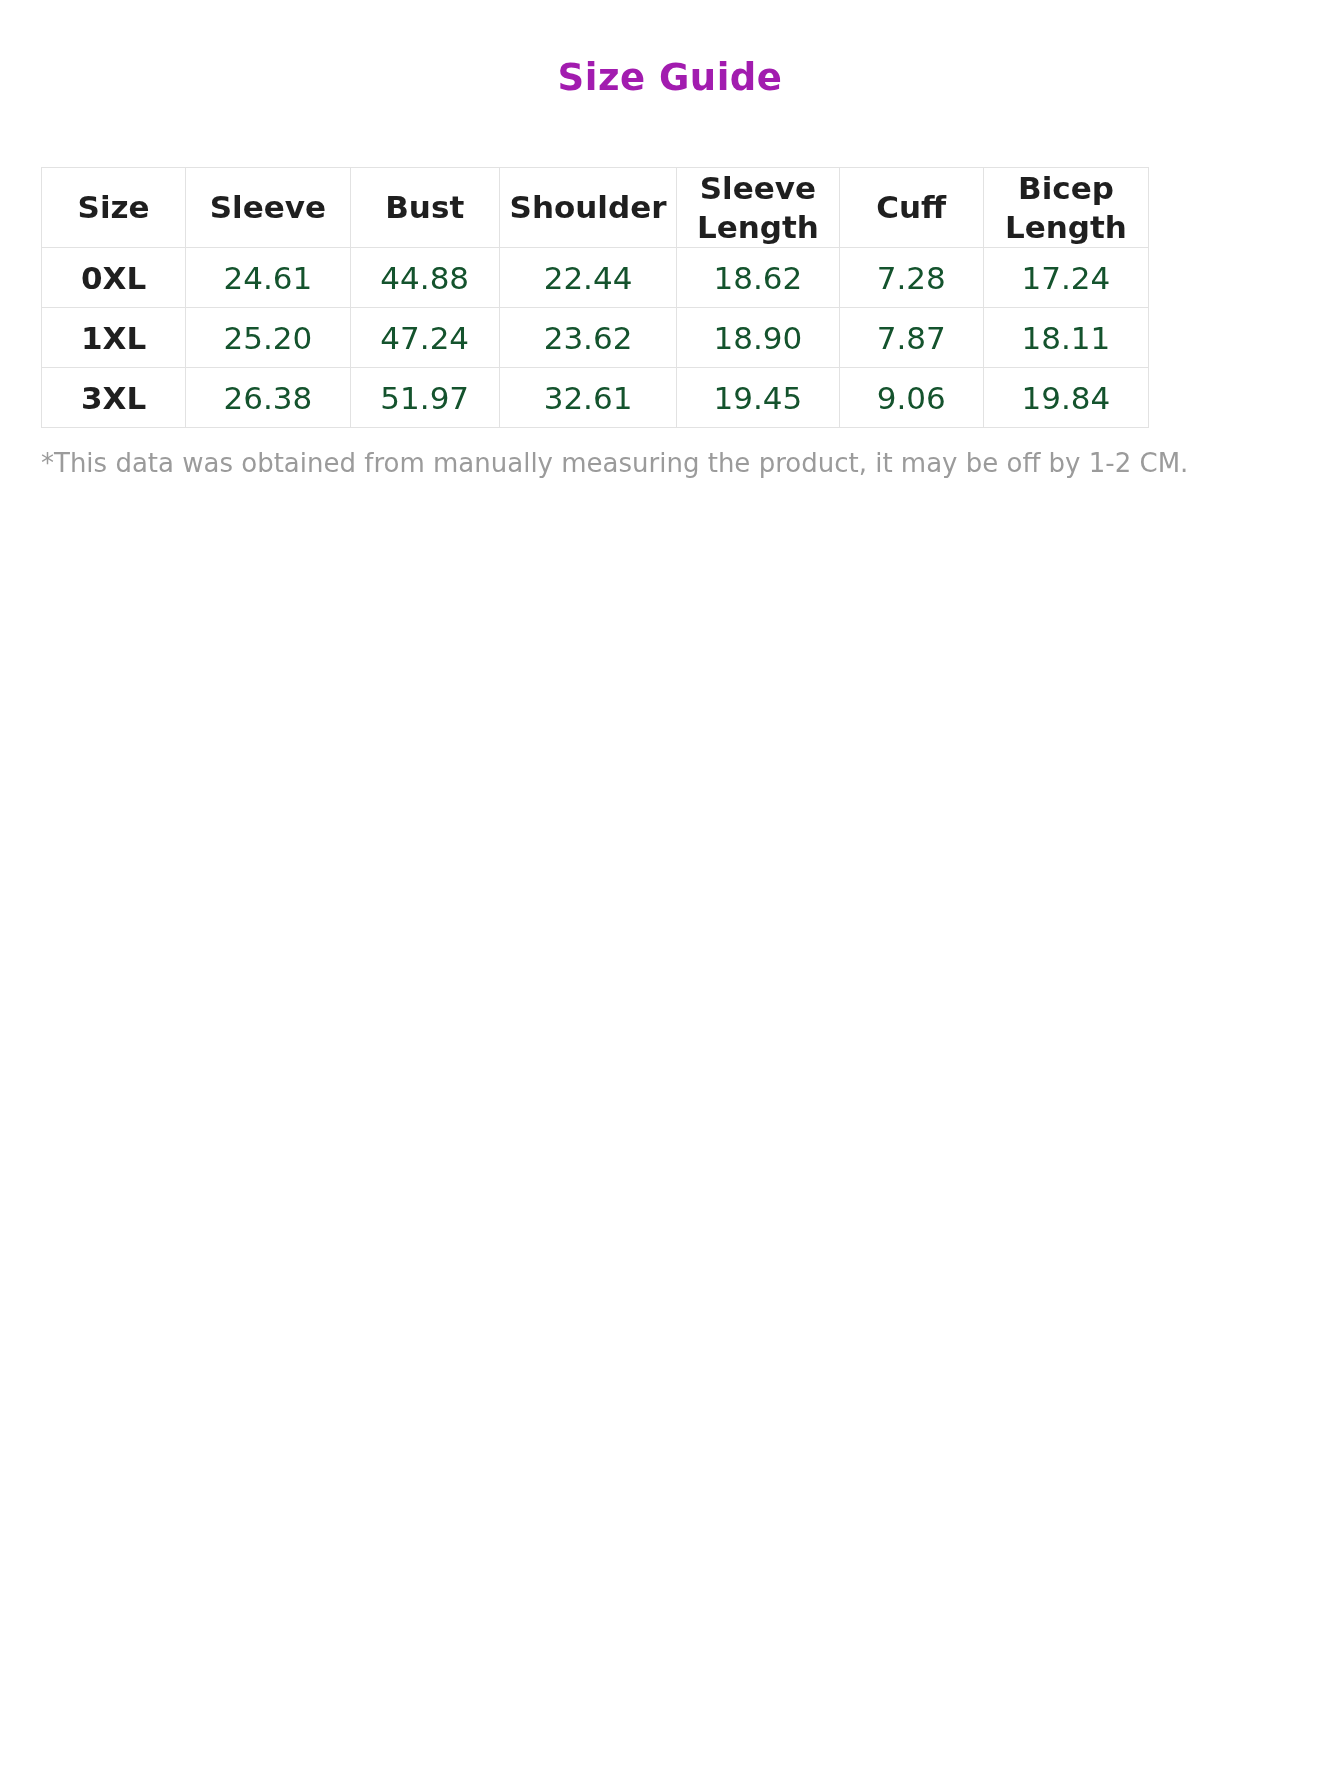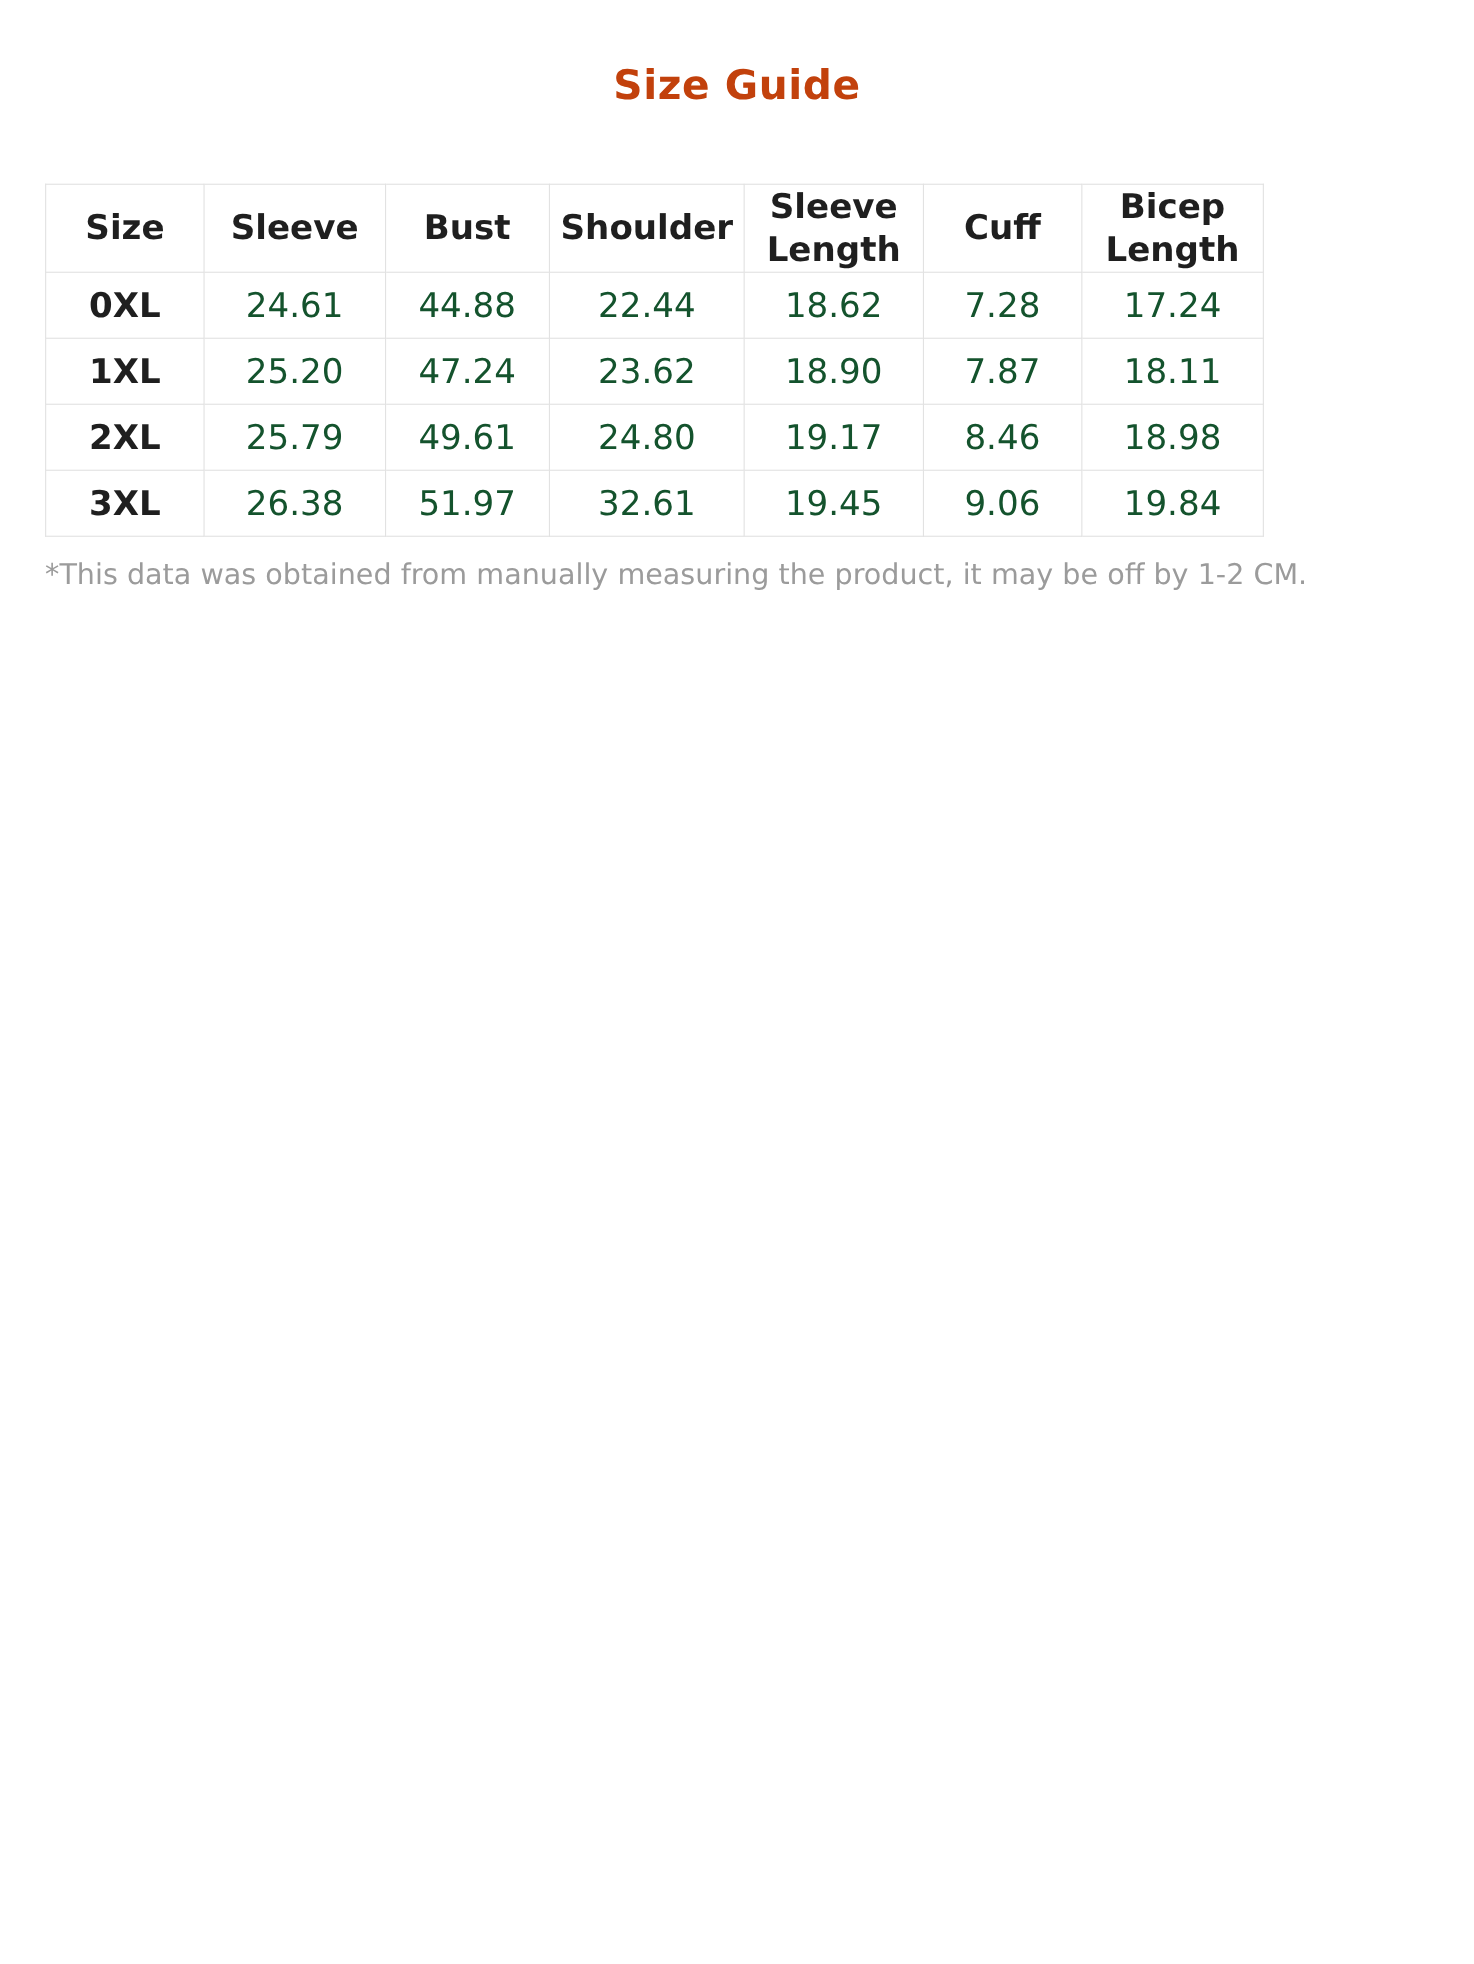--- a/index.html
+++ b/index.html
@@ -14,21 +14,21 @@
     color: #222222;
     position: relative;
     overflow: hidden;
   }
   .page-title {
     margin: 56px 0 0 0;
     text-align: center;
     font-size: 37px;
     font-weight: bold;
     letter-spacing: 0.5px;
-    color: #c2410c;
+    color: #a21caf;
   }
   .size-table {
     margin: 68px 0 0 41px;
     width: 1108px;
     border-collapse: collapse;
     table-layout: fixed;
     font-size: 31px;
   }
   .size-table col.c-size    { width: 13.03%; }
   .size-table col.c-length  { width: 14.84%; }
@@ -107,29 +107,20 @@
     <tr>
       <td class="size-cell">1XL</td>
       <td>25.20</td>
       <td>47.24</td>
       <td>23.62</td>
       <td>18.90</td>
       <td>7.87</td>
       <td>18.11</td>
     </tr>
     <tr>
-      <td class="size-cell">2XL</td>
-      <td>25.79</td>
-      <td>49.61</td>
-      <td>24.80</td>
-      <td>19.17</td>
-      <td>8.46</td>
-      <td>18.98</td>
-    </tr>
-    <tr>
       <td class="size-cell">3XL</td>
       <td>26.38</td>
       <td>51.97</td>
       <td>32.61</td>
       <td>19.45</td>
       <td>9.06</td>
       <td>19.84</td>
     </tr>
   </tbody>
 </table>

